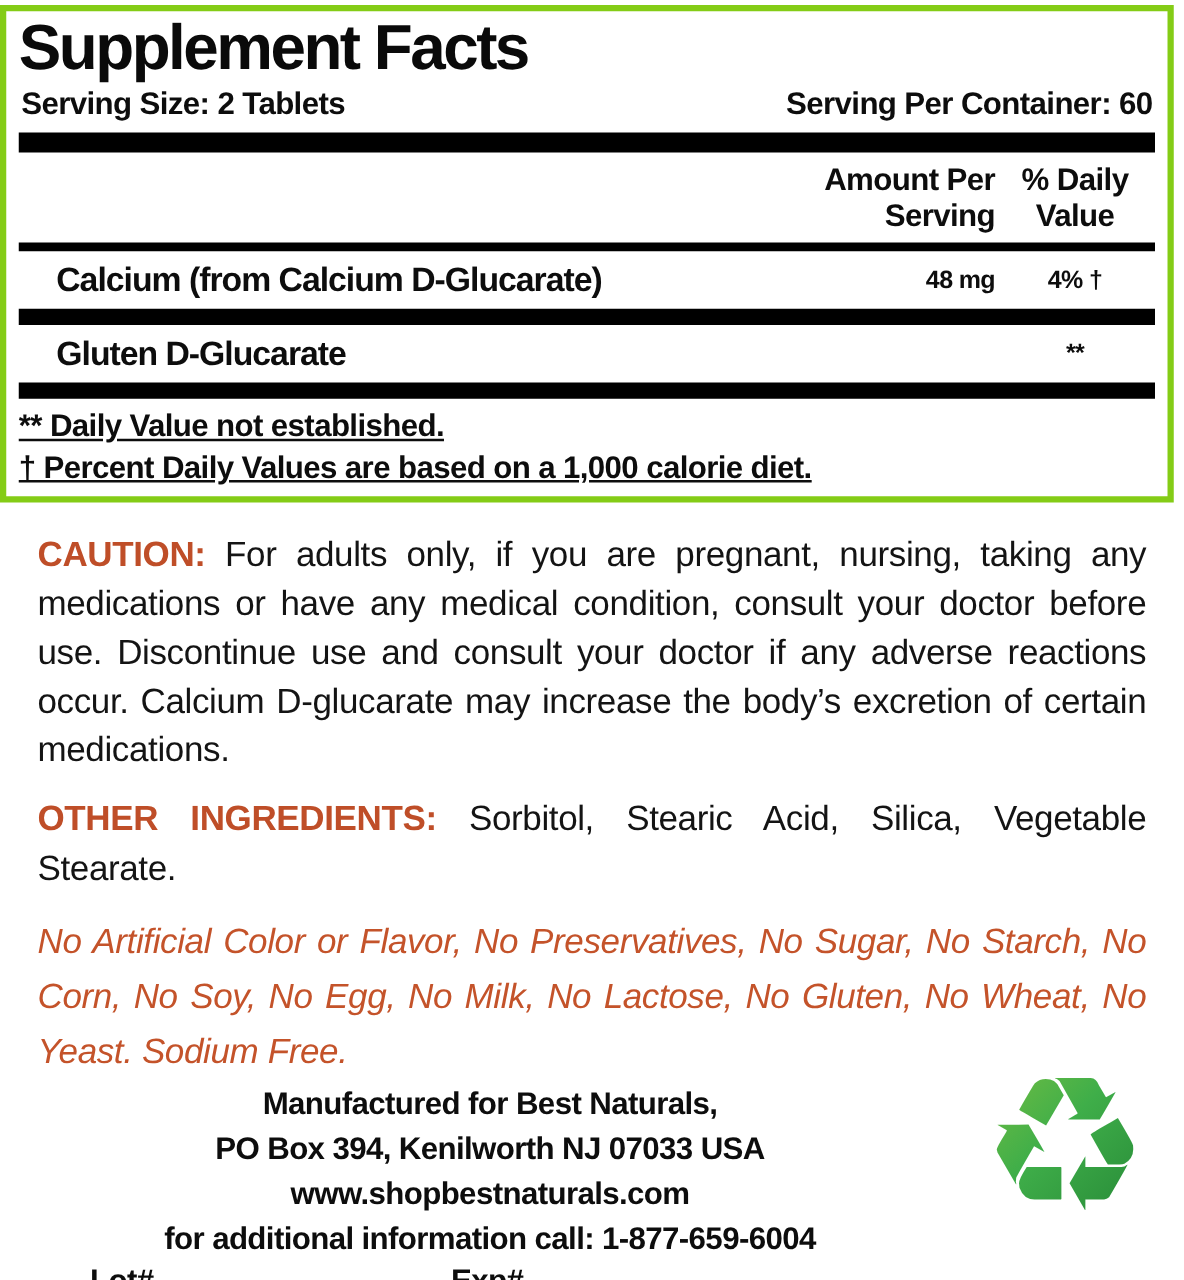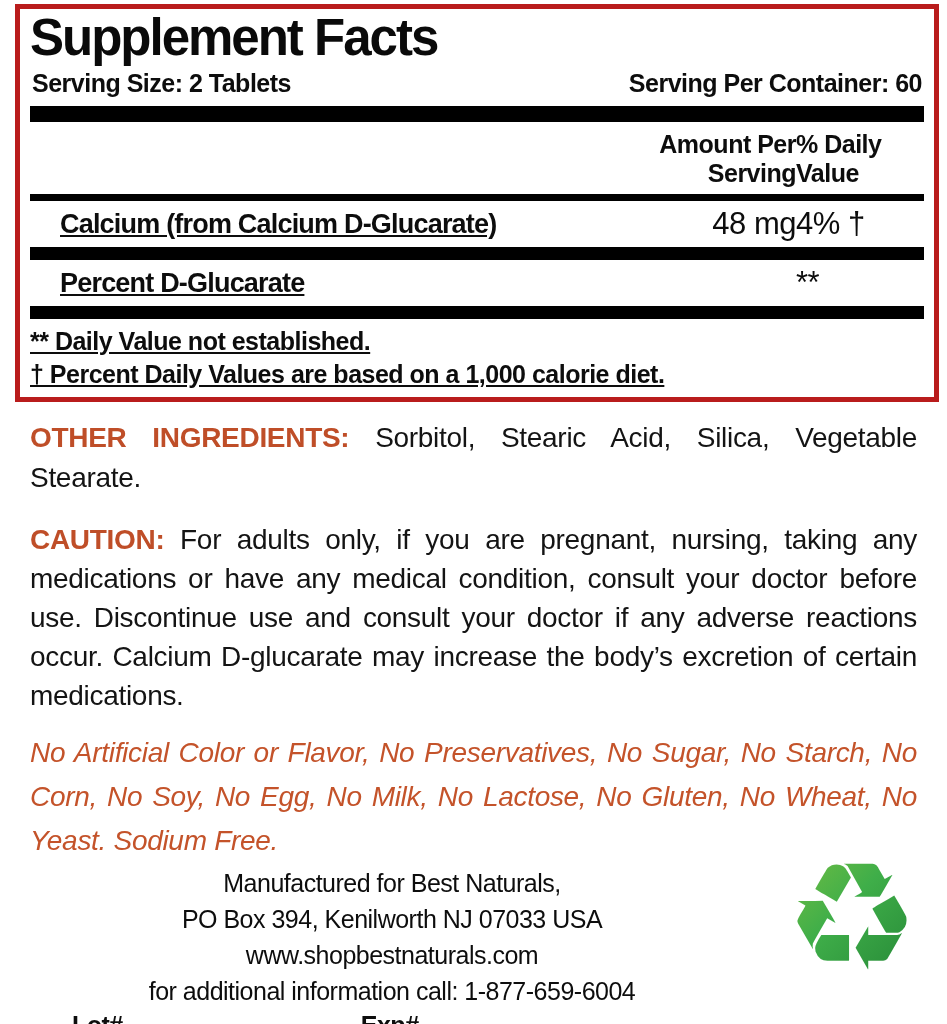--- a/index.html
+++ b/index.html
@@ -6,53 +6,53 @@
   html, body { background: #ffffff; }
   body {
     width: 947px; height: 1024px; overflow: hidden;
     font-family: "Liberation Sans", sans-serif;
     color: #0d0d0d;
   }
   .page { position: relative; width: 947px; height: 1024px; background: #fff; }
 
   
   .facts-box {
-    margin: 4px 8px 0 15px;
-    border: 5px solid #b91c1c;
+    margin: 4px 8px 0 0;
+    border: 5px solid #84cc16;
     padding: 2px 10px 6px 10px;
     background: #fff;
   }
   .title {
     font-size: 51px; font-weight: bold; letter-spacing: -2px;
     line-height: 54px; color: #0a0a0a;
   }
   .serving-row {
     display: flex; justify-content: space-between;
     font-size: 25px; font-weight: bold; letter-spacing: -0.5px;
     padding: 4px 2px 8px 2px;
   }
   .bar { background: #000; width: 100%; }
   .bar-xl { height: 16px; }
   .bar-lg { height: 13px; }
   .bar-md { height: 7px; }
 
   .head-row { display: flex; align-items: flex-end; padding: 8px 0 6px 0; }
   .col-name { flex: 1; }
   .col-amt { width: 175px; text-align: right; }
-  .col-dv  { width: 128px; }
+  .col-dv  { width: 128px; text-align: center; }
   .head-row .col-amt, .head-row .col-dv {
     font-size: 25px; font-weight: bold; line-height: 29px; letter-spacing: -0.5px;
   }
 
   .nutrient-row { display: flex; align-items: center; height: 46px; }
   .nutrient-row .col-name {
-    padding-left: 30px; font-size: 27px; font-weight: bold; letter-spacing: -0.8px; text-decoration: underline;
+    padding-left: 30px; font-size: 27px; font-weight: bold; letter-spacing: -0.8px;
   }
   .nutrient-row .col-amt, .nutrient-row .col-dv {
-    font-size: 31px; font-weight: normal; letter-spacing: -0.5px;
+    font-size: 20px; font-weight: bold; letter-spacing: -0.5px;
   }
   .footnotes { padding-top: 6px; text-decoration: underline; }
   .footnotes p {
     font-size: 25px; font-weight: bold; letter-spacing: -0.5px; line-height: 33px;
   }
 
   
   .section { padding: 0 30px; }
   .para {
     font-size: 28px; line-height: 40px; letter-spacing: -0.3px;
@@ -64,21 +64,21 @@
   .claims-para {
     margin-top: 16px;
     font-size: 28px; line-height: 44px; letter-spacing: -0.3px;
     font-weight: normal; font-style: italic; color: #c4532a;
     text-align: justify;
   }
 
   
   .mfg-block {
     width: 724px; margin-top: 2px; text-align: center;
-    font-size: 25px; font-weight: normal; line-height: 36px; letter-spacing: -0.5px;
+    font-size: 25px; font-weight: bold; line-height: 36px; letter-spacing: -0.5px;
   }
   .lot-row {
     display: flex; font-size: 25px; font-weight: bold; letter-spacing: -0.5px;
     margin-top: 2px;
   }
   .lot-label { margin-left: 42px; }
   .exp-label { margin-left: 238px; }
 
   
   .recycle {
@@ -121,43 +121,43 @@
 
     <div class="nutrient-row">
       <span class="col-name">Calcium (from Calcium D-Glucarate)</span>
       <span class="col-amt">48 mg</span>
       <span class="col-dv">4% †</span>
     </div>
 
     <div class="bar bar-lg"></div>
 
     <div class="nutrient-row">
-      <span class="col-name">Percent D-Glucarate</span>
+      <span class="col-name">Gluten D-Glucarate</span>
       <span class="col-dv">**</span>
     </div>
 
     <div class="bar bar-lg"></div>
 
     <div class="footnotes">
       <p>** Daily Value not established.</p>
       <p>† Percent Daily Values are based on a 1,000 calorie diet.</p>
     </div>
   </section>
 
   <section class="section">
-    <p class="para oi-para">
-      <span class="lead">OTHER INGREDIENTS:</span>
-      <span>Sorbitol, Stearic Acid, Silica, Vegetable Stearate.</span>
+    <p class="para caution-para">
+      <span class="lead">CAUTION:</span>
+      <span>For adults only, if you are pregnant, nursing, taking any medications or have any medical condition, consult your doctor before use. Discontinue use and consult your doctor if any adverse reactions occur. Calcium D-glucarate may increase the body’s excretion of certain medications.</span>
     </p>
   </section>
 
   <section class="section">
-    <p class="para caution-para">
-      <span class="lead">CAUTION:</span>
-      <span>For adults only, if you are pregnant, nursing, taking any medications or have any medical condition, consult your doctor before use. Discontinue use and consult your doctor if any adverse reactions occur. Calcium D-glucarate may increase the body’s excretion of certain medications.</span>
+    <p class="para oi-para">
+      <span class="lead">OTHER INGREDIENTS:</span>
+      <span>Sorbitol, Stearic Acid, Silica, Vegetable Stearate.</span>
     </p>
   </section>
 
   <section class="section">
     <p class="claims-para">No Artificial Color or Flavor, No Preservatives, No Sugar, No Starch, No Corn, No Soy, No Egg, No Milk, No Lactose, No Gluten, No Wheat, No Yeast. Sodium Free.</p>
   </section>
 
   <section class="section">
     <div class="mfg-block">
       <div>Manufactured for Best Naturals,</div>

